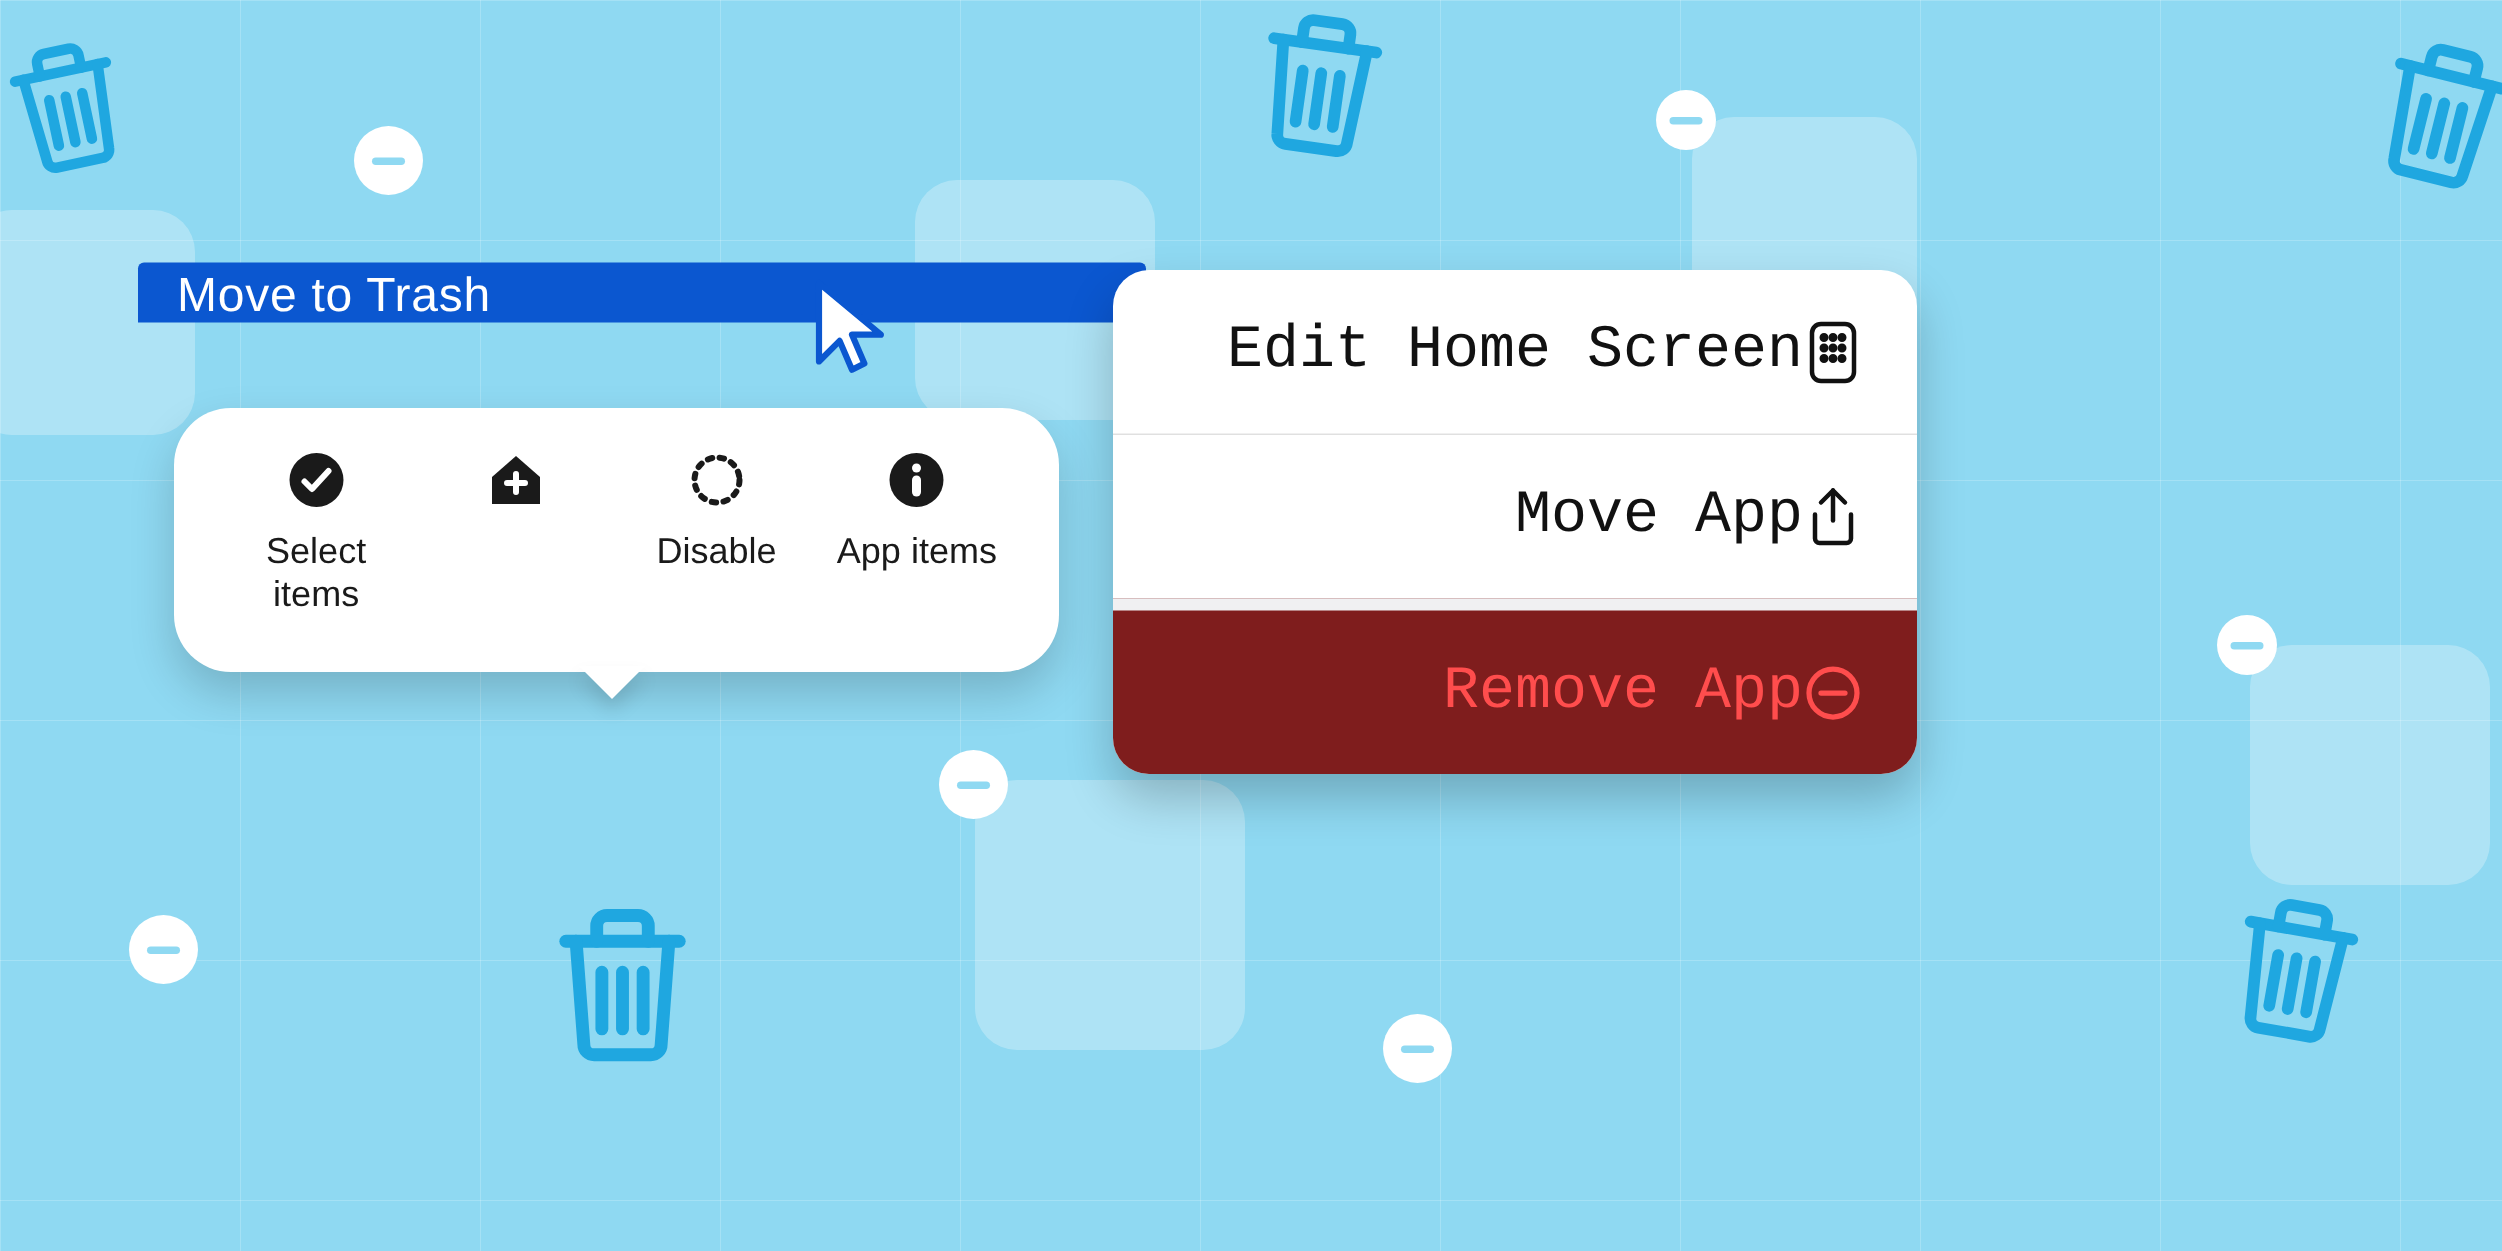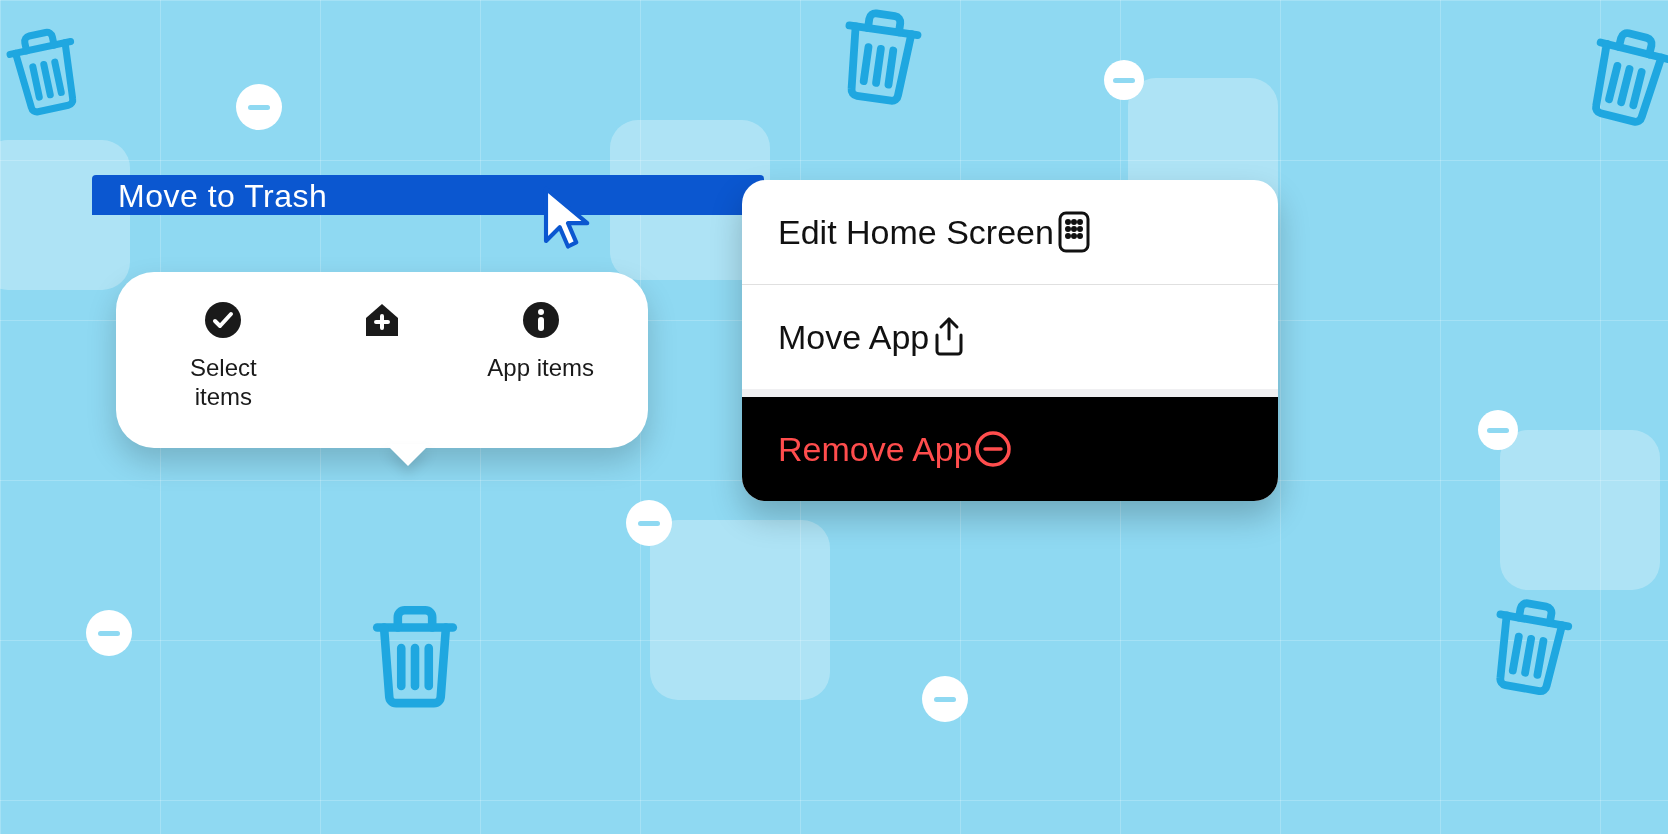--- a/index.html
+++ b/index.html
@@ -61,21 +61,21 @@
   }
   .cursor {
     position: absolute;
     left: 540px; top: 186px;
     z-index: 50;
   }
   
   .android-pop {
     position: absolute;
     left: 116px; top: 272px;
-    width: 532px;
+    width: 590px;
     background: #fff;
     border-radius: 38px;
     box-shadow: 0 14px 30px rgba(0,0,0,0.18);
     padding: 28px 28px 36px 28px;
     display: flex;
     justify-content: space-around;
     z-index: 20;
   }
   .android-pop::after {
     content: "";
@@ -108,29 +108,30 @@
     position: absolute;
     left: 742px; top: 180px;
     width: 536px;
     background: #fff;
     border-radius: 24px;
     box-shadow: 0 16px 32px rgba(0,0,0,0.22);
     overflow: hidden;
     z-index: 30;
   }
   .ios-row {
-    display: flex; align-items: center; justify-content: flex-start;
+    display: flex; align-items: center; justify-content: flex-end;
     padding: 32px 36px;
-    font-size: 34px;
+    font-size: 40px;
     color: #111;
     cursor: pointer;
+    font-family: Liberation Mono, monospace;
   }
   .ios-sep { border-top: 1px solid rgba(0,0,0,0.12); }
   .ios-sep-thick { border-top: 8px solid #f0f0f2; }
-  .ios-row.danger { color: #ff4d4d; background: #000000; }
+  .ios-row.danger { color: #ff4d4d; background: #7f1d1d; }
   .ios-icon { width: 40px; height: 40px; display: flex; align-items: center; justify-content: center; }
   .ios-icon svg { display: block; }
 </style>
 </head>
 <body>
 
 <div class="bg-grid"></div>
 
 <div class="soft-sq" style="left:-20px; top:140px; width:150px; height:150px;"></div>
 <div class="soft-sq" style="left:610px; top:120px; width:160px; height:160px;"></div>
@@ -206,20 +207,28 @@
     </span>
     <span>Select items</span>
   </div>
   <div class="action-item">
     <span class="ic">
       <svg width="40" height="40" viewBox="0 0 40 40">
           <path d="M20 4 L36 18 V36 H4 V18 Z" fill="#1a1a1a"></path>
           <path d="M20 16 v12 M14 22 h12" stroke="#fff" stroke-width="4" stroke-linecap="round"></path>
         </svg>
     </span>
+  </div>
+  <div class="action-item">
+    <span class="ic">
+      <svg width="40" height="40" viewBox="0 0 40 40">
+          <circle cx="20" cy="20" r="15" fill="none" stroke="#1a1a1a" stroke-width="4" stroke-dasharray="3 5" stroke-linecap="round"></circle>
+        </svg>
+    </span>
+    <span>Disable</span>
   </div>
   <div class="action-item">
     <span class="ic">
       <svg width="40" height="40" viewBox="0 0 40 40">
           <circle cx="20" cy="20" r="18" fill="#1a1a1a"></circle>
           <circle cx="20" cy="12" r="3" fill="#fff"></circle>
           <rect x="17" y="17" width="6" height="14" rx="3" fill="#fff"></rect>
         </svg>
     </span>
     <span>App items</span>

